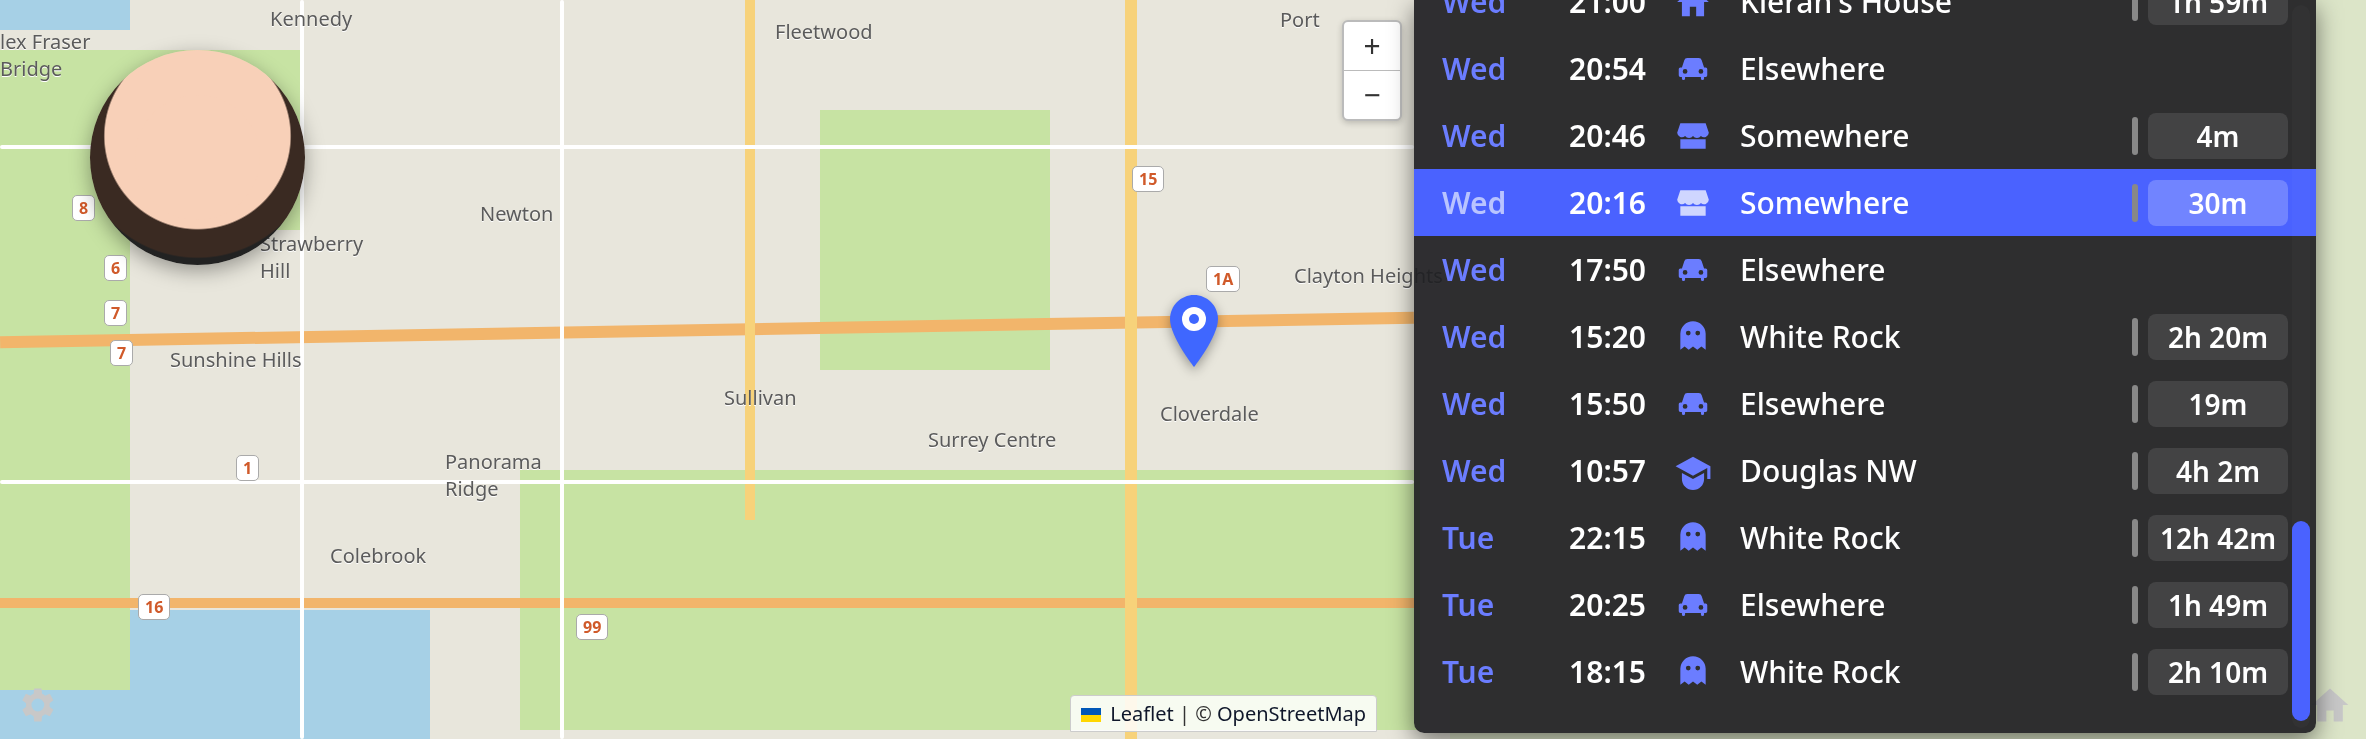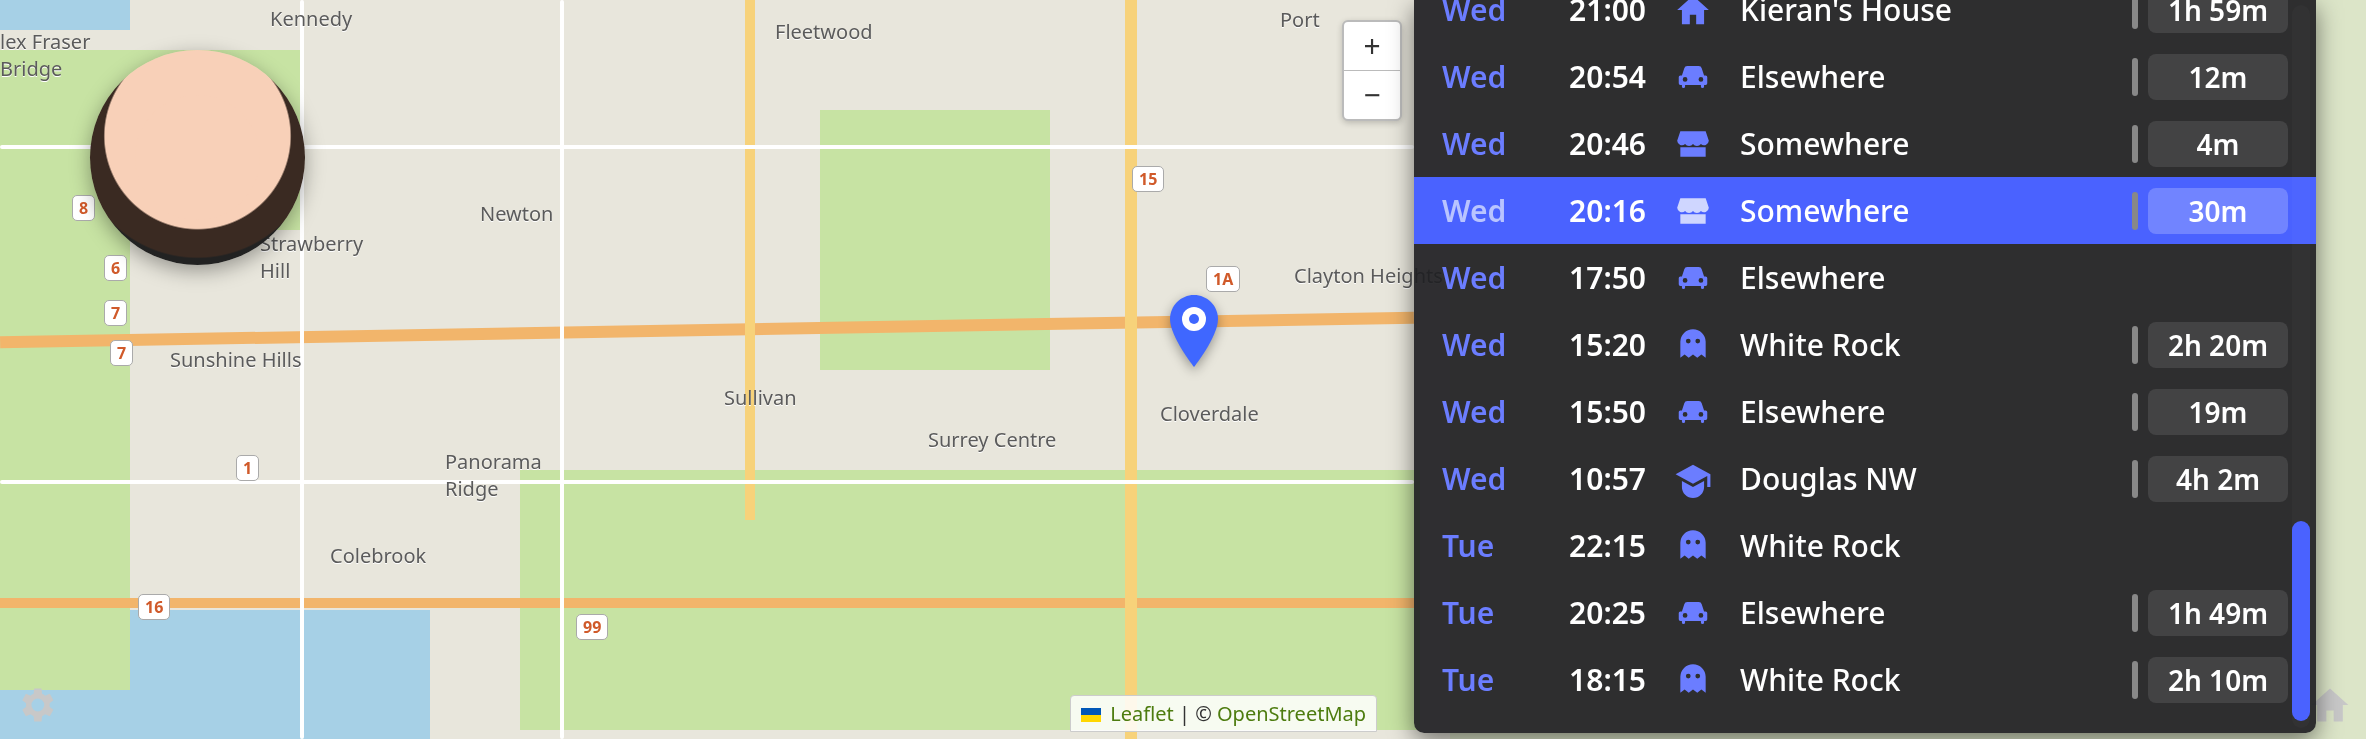--- a/index.html
+++ b/index.html
@@ -14,31 +14,31 @@
   
   #avatar{position:absolute;left:90px;top:50px;width:215px;height:215px;border-radius:50%;background:radial-gradient(circle at 50% 40%,#f8d0b8 0%,#f8d0b8 55%,#3a2a22 56%,#3a2a22 72%,#222 73%);box-shadow:0 6px 20px rgba(0,0,0,.35)}
   #avatar .face{position:absolute;left:45px;top:45px;width:125px;height:125px;border-radius:50%;background:#f8d0b8}
   
   #zoom{position:absolute;left:1342px;top:20px;width:56px;background:#fff;border:2px solid #bbb;border-radius:6px;box-shadow:0 2px 6px rgba(0,0,0,.2)}
   #zoom div{height:48px;line-height:48px;text-align:center;font-size:30px;color:#333;cursor:pointer;user-select:none}
   #zoom div:first-child{border-bottom:1px solid #bbb}
   
   #attr{position:absolute;left:1070px;top:695px;background:rgba(255,255,255,.85);padding:4px 10px;border:1px solid #ccc;border-radius:4px 4px 0 0;font-size:20px;color:#333}
   #attr .flag{display:inline-block;width:20px;height:14px;background:linear-gradient(#0057b7 50%,#ffd700 50%);vertical-align:-1px;margin-right:4px}
-  #attr a{color:#4d7c0f;text-decoration:none}
+  #attr a{color:#0f172a;text-decoration:none}
   
   #marker{position:absolute;left:1170px;top:295px;width:48px;height:72px}
   #marker svg{width:48px;height:72px;filter:drop-shadow(0 4px 6px rgba(0,0,0,.35))}
   
   .rb{position:absolute;background:#fff;border:1px solid #aaa;border-radius:5px;color:#d05a2a;font-weight:bold;font-size:16px;padding:1px 6px}
   
   .btm-ico{position:absolute;bottom:12px;width:44px;height:44px;color:#c8c8c8}
   .btm-ico svg{width:44px;height:44px}
   
-  #panel{position:absolute;left:1414px;top:0;right:50px;bottom:6px;background:rgba(30,30,34,.92);border-radius:0 0 10px 10px;color:#fff;padding:16px 0;box-shadow:0 8px 24px rgba(0,0,0,.5)}
+  #panel{position:absolute;left:1414px;top:0;right:50px;bottom:6px;background:rgba(30,30,34,.92);border-radius:0 0 10px 10px;color:#fff;padding:8px 0;box-shadow:0 8px 24px rgba(0,0,0,.5)}
   #scroll{position:absolute;right:6px;top:5px;bottom:5px;width:18px;border-radius:9px;background:rgba(255,255,255,.02)}
   #thumb{position:absolute;left:0;right:0;border-radius:9px;background:#4a62ff}
   .row{display:flex;align-items:center;height:67px;padding:0 28px;gap:24px;font-size:30px}
   .row.sel{background:#4a62ff}
   .day{width:80px;color:#6b7dff;font-weight:600}
   .row.sel .day{color:#b9c4ff}
   .time{width:100px;text-align:right;font-weight:600;color:#fff}
   .ico{width:46px;display:flex;align-items:center;justify-content:center}
   .ico svg{width:38px;height:38px;fill:#6b7dff}
   .row.sel .ico svg{fill:#cfd6ff}
@@ -151,24 +151,20 @@
       </div>
       <div class="row">
         <span class="day">Wed</span>
         <span class="time">20:54</span>
         <span class="ico">
           <svg>
             <use href="#i-car"></use>
           </svg>
         </span>
         <span class="place">Elsewhere</span>
-        <span class="durwrap">
-          <span class="bar"></span>
-          <span class="dur">12m</span>
-        </span>
       </div>
       <div class="row">
         <span class="day">Wed</span>
         <span class="time">20:46</span>
         <span class="ico">
           <svg>
             <use href="#i-store"></use>
           </svg>
         </span>
         <span class="place">Somewhere</span>
@@ -245,20 +241,24 @@
       </div>
       <div class="row">
         <span class="day">Tue</span>
         <span class="time">22:15</span>
         <span class="ico">
           <svg>
             <use href="#i-ghost"></use>
           </svg>
         </span>
         <span class="place">White Rock</span>
+        <span class="durwrap">
+          <span class="bar"></span>
+          <span class="dur">12h 42m</span>
+        </span>
       </div>
       <div class="row">
         <span class="day">Tue</span>
         <span class="time">20:25</span>
         <span class="ico">
           <svg>
             <use href="#i-car"></use>
           </svg>
         </span>
         <span class="place">Elsewhere</span>

